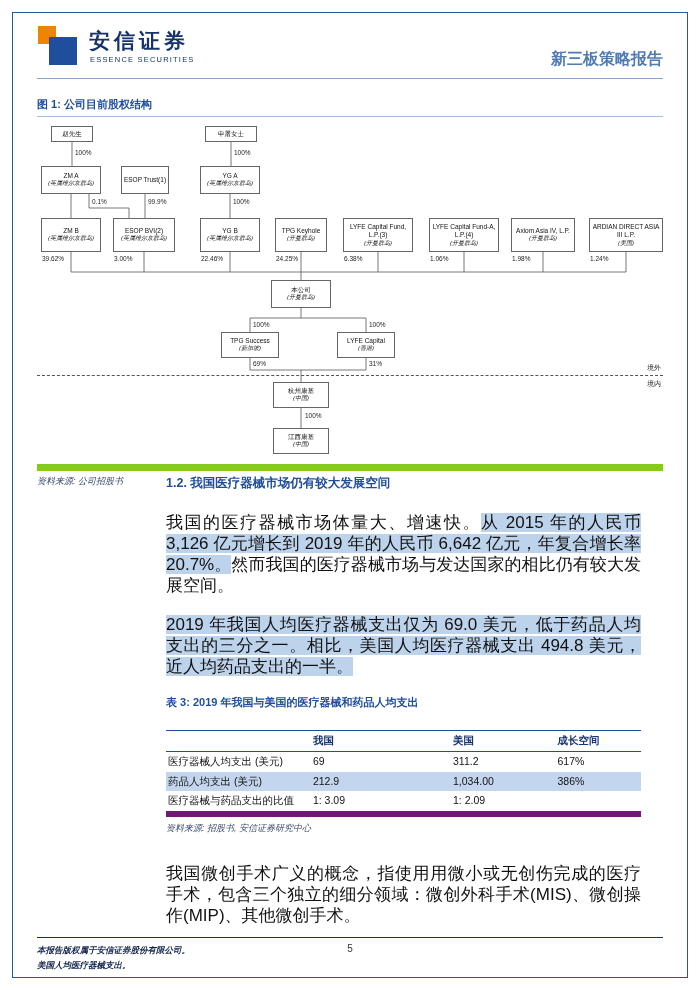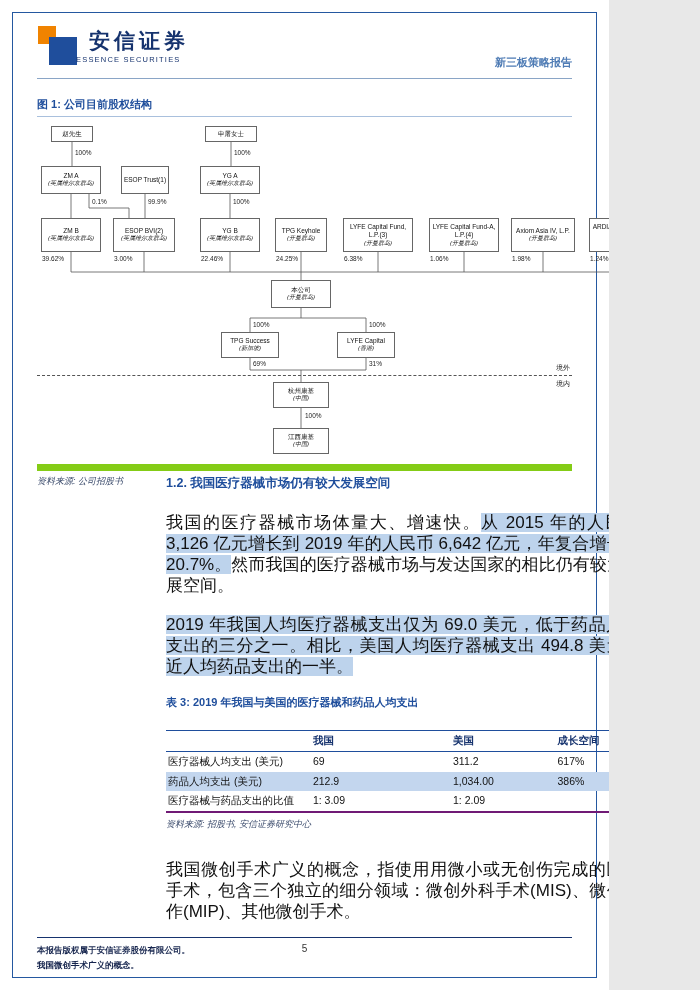--- a/index.html
+++ b/index.html
@@ -1,28 +1,28 @@
 <!DOCTYPE html>
 <html><head>
 <meta charset="utf-8">
 <style>
   * { margin:0; padding:0; box-sizing:border-box; }
   html,body { background:#e8e8e8; }
   body { font-family:"Liberation Sans","DejaVu Sans",sans-serif; }
-  .page { position:relative; width:609px; height:990px; background:#fff; overflow:hidden; }
+  .page { position:relative; width:700px; height:990px; background:#fff; overflow:hidden; }
   .frame { position:absolute; inset:12px; border:1px solid #2458a0; }
 
   
   .hdr { position:absolute; left:24px; right:24px; top:8px; height:58px; border-bottom:1px solid #8aa5c6; }
   .logo { position:absolute; left:0; top:4px; width:42px; height:42px; }
   .logo-orange { position:absolute; left:1px; top:1px; width:18px; height:18px; background:#f08300; }
   .logo-blue { position:absolute; left:12px; top:12px; width:28px; height:28px; background:#1f4e9c; }
   .brand-cn { position:absolute; left:52px; top:6px; font-size:21px; font-weight:bold; letter-spacing:4px; color:#16336e; }
-  .brand-en { position:absolute; left:39px; top:34px; font-size:7.5px; letter-spacing:1.2px; color:#16336e; }
-  .report-type { position:absolute; right:0; bottom:8px; font-size:11px; font-weight:bold; color:#4f7cb5; }
+  .brand-en { position:absolute; left:53px; top:34px; font-size:7.5px; letter-spacing:1.2px; color:#16336e; }
+  .report-type { position:absolute; right:0; bottom:8px; font-size:16px; font-weight:bold; color:#4f7cb5; }
 
   
   .fig { position:absolute; left:24px; right:24px; top:84px; }
   .fig-title { font-size:11px; font-weight:bold; color:#1f4e9c; padding-bottom:4px; border-bottom:1px solid #a9c0dd; }
   .orgchart { position:relative; height:340px; margin-top:5px; }
   .edges { position:absolute; left:0; top:0; width:628px; height:340px; }
   .node { position:absolute; border:1px solid #666; background:#fff; display:flex; flex-direction:column; align-items:center; justify-content:center; text-align:center; font-size:6.5px; line-height:1.3; color:#111; padding:1px; }
   .node .loc { font-style:italic; font-size:6px; color:#222; }
   .pct { position:absolute; font-size:6.5px; color:#222; white-space:nowrap; }
   .dash { position:absolute; left:0; right:0; top:253px; border-top:1px dashed #555; }
@@ -31,30 +31,30 @@
   .region.below { top:257px; }
   .fig-source { border-top:7px solid #84cc16; font-size:9px; font-style:italic; color:#3a4a6b; padding-top:4px; margin-top:2px; }
 
   
   .sec { position:absolute; left:153px; width:475px; top:462px; }
   .sec h2 { font-size:12.5px; font-weight:bold; color:#1f4e9c; margin-bottom:20px; }
   .para { font-size:17px; line-height:21px; color:#111; text-align:justify; margin-bottom:18px; }
   .hl { background:#bdd3ec; }
 
   .tbl-title { font-size:11px; font-weight:bold; color:#1f4e9c; padding-bottom:20px; border-bottom:1.5px solid #1f4e9c; margin-top:4px; }
-  table { width:100%; border-collapse:collapse; border-bottom:2px solid #701a75; font-size:10.5px; }
+  table { width:100%; border-collapse:collapse; border-bottom:6px solid #701a75; font-size:10.5px; }
   th { text-align:left; font-weight:bold; color:#16336e; padding:3px 2px; border-bottom:1px solid #1f4e9c; }
   td { text-align:left; padding:3px 2px; color:#111; line-height:1.3; }
   col.c0 { width:30.5%; } col.c1 { width:29.5%; } col.c2 { width:22%; } col.c3 { width:18%; }
   tr.hl-row { background:#c3d6ee; }
   .tbl-source { font-size:9px; font-style:italic; color:#3a4a6b; margin-top:5px; margin-bottom:28px; }
 
   
   .ftr { position:absolute; left:24px; right:24px; bottom:6px; border-top:1px solid #16336e; padding-top:5px; height:34px; }
-  .ftr-left { font-size:8.5px; font-weight:bold; color:#15244d; line-height:1.8; }
+  .ftr-left { font-size:8.5px; font-weight:bold; color:#15244d; line-height:1.8;font-style:italic; }
   .page-num { position:absolute; left:0; right:0; top:5px; text-align:center; font-size:10px; color:#333; }
 </style>
 </head>
 <body>
 
 <div class="page">
   <div class="frame">
 
     <div class="hdr">
       <div class="logo">
@@ -221,19 +221,19 @@
         </tbody>
       </table>
       <div class="tbl-source">资料来源: 招股书, 安信证券研究中心</div>
 
       <p class="para">我国微创手术广义的概念，指使用用微小或无创伤完成的医疗手术，包含三个独立的细分领域：微创外科手术(MIS)、微创操作(MIP)、其他微创手术。</p>
     </div>
 
     <div class="ftr">
       <div class="ftr-left">
         <div>本报告版权属于安信证券股份有限公司。</div>
-        <div>我国微创手术广义的概念。</div>
+        <div>美国人均医疗器械支出。</div>
       </div>
       <div class="page-num">5</div>
     </div>
 
   </div>
 </div>
 
 </body></html>

